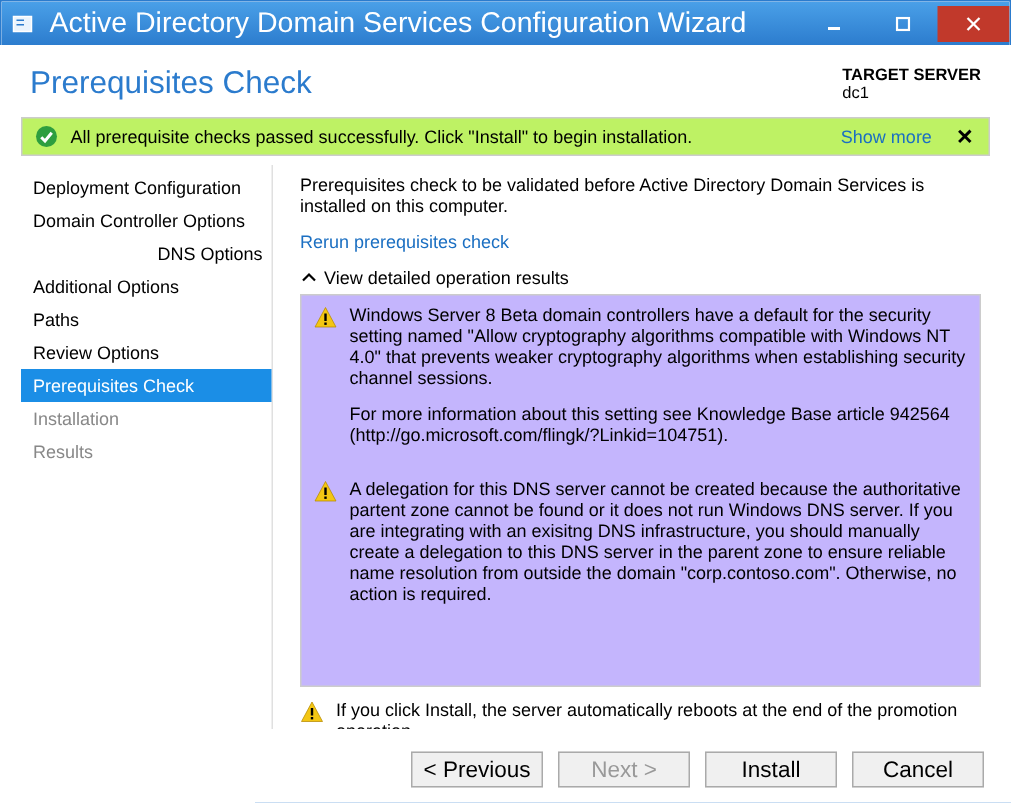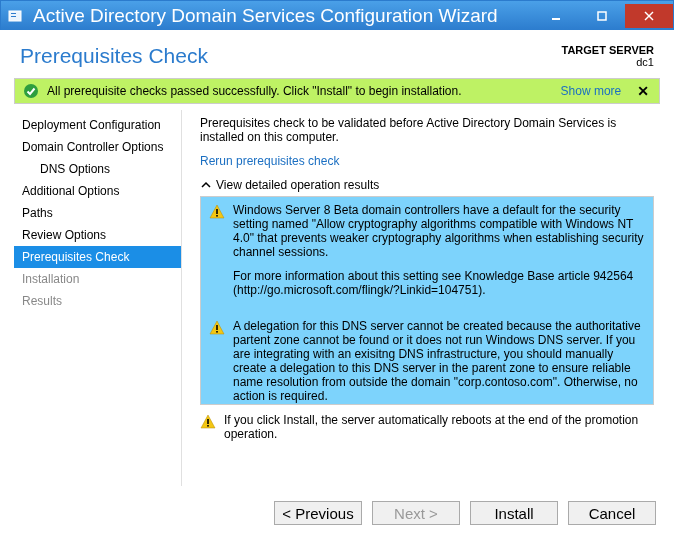--- a/index.html
+++ b/index.html
@@ -45,21 +45,21 @@
     align-items: flex-start;
     padding: 14px 20px 10px 20px;
   }
   .header h1 {
     font-size: 21px;
     font-weight: 400;
     color: #2b7bcd;
     margin: 0;
     flex: 1;
   }
-  .target { text-align: right; font-size: 11px; color: #000; }
+  .target { text-align: left; font-size: 11px; color: #000; }
   .target .label { font-weight: bold; }
   .banner {
     margin: 0 14px 6px 14px;
     border: 1px solid #ccc;
     background: #bef264;
     display: flex;
     align-items: center;
     padding: 4px 8px;
     font-size: 12px;
   }
@@ -80,41 +80,41 @@
     padding-top: 4px;
     margin-right: 4px;
   }
   .nav-item {
     padding: 2px 6px 2px 8px;
     font-size: 12px;
     color: #000;
     white-space: nowrap;
     line-height: 18px;
   }
-  .nav-item.sub { padding-left: 26px; }
+  .nav-item.sub { padding-left: 26px; text-align: right; }
   .nav-item.selected { background: #1b8ee6; color: #fff; }
   .nav-item.disabled { color: #888; }
   .main {
     flex: 1;
     padding: 6px 6px 6px 14px;
     font-size: 12px;
     overflow: hidden;
   }
   .main p { margin: 0 0 10px 0; }
   .link { color: #1b6fc2; }
   .section-header {
     display: flex; align-items: center; gap: 4px;
     margin: 6px 0 4px 0;
     font-size: 12px;
   }
   .chev { width: 12px; height: 12px; display: inline-flex; }
   .results-box {
     border: 1px solid #ccc;
-    background: #7dd3fc;
-    height: 209px;
+    background: #c4b5fd;
+    height: 262px;
     overflow: auto;
     padding: 6px 8px;
   }
   .warn-row {
     display: flex; gap: 8px; margin-bottom: 12px;
   }
   .warn-icon { width: 16px; height: 16px; flex: 0 0 auto; margin-top: 1px; }
   .warn-text { flex: 1; }
   .warn-text div { margin-bottom: 10px; }
   .footer-note {

